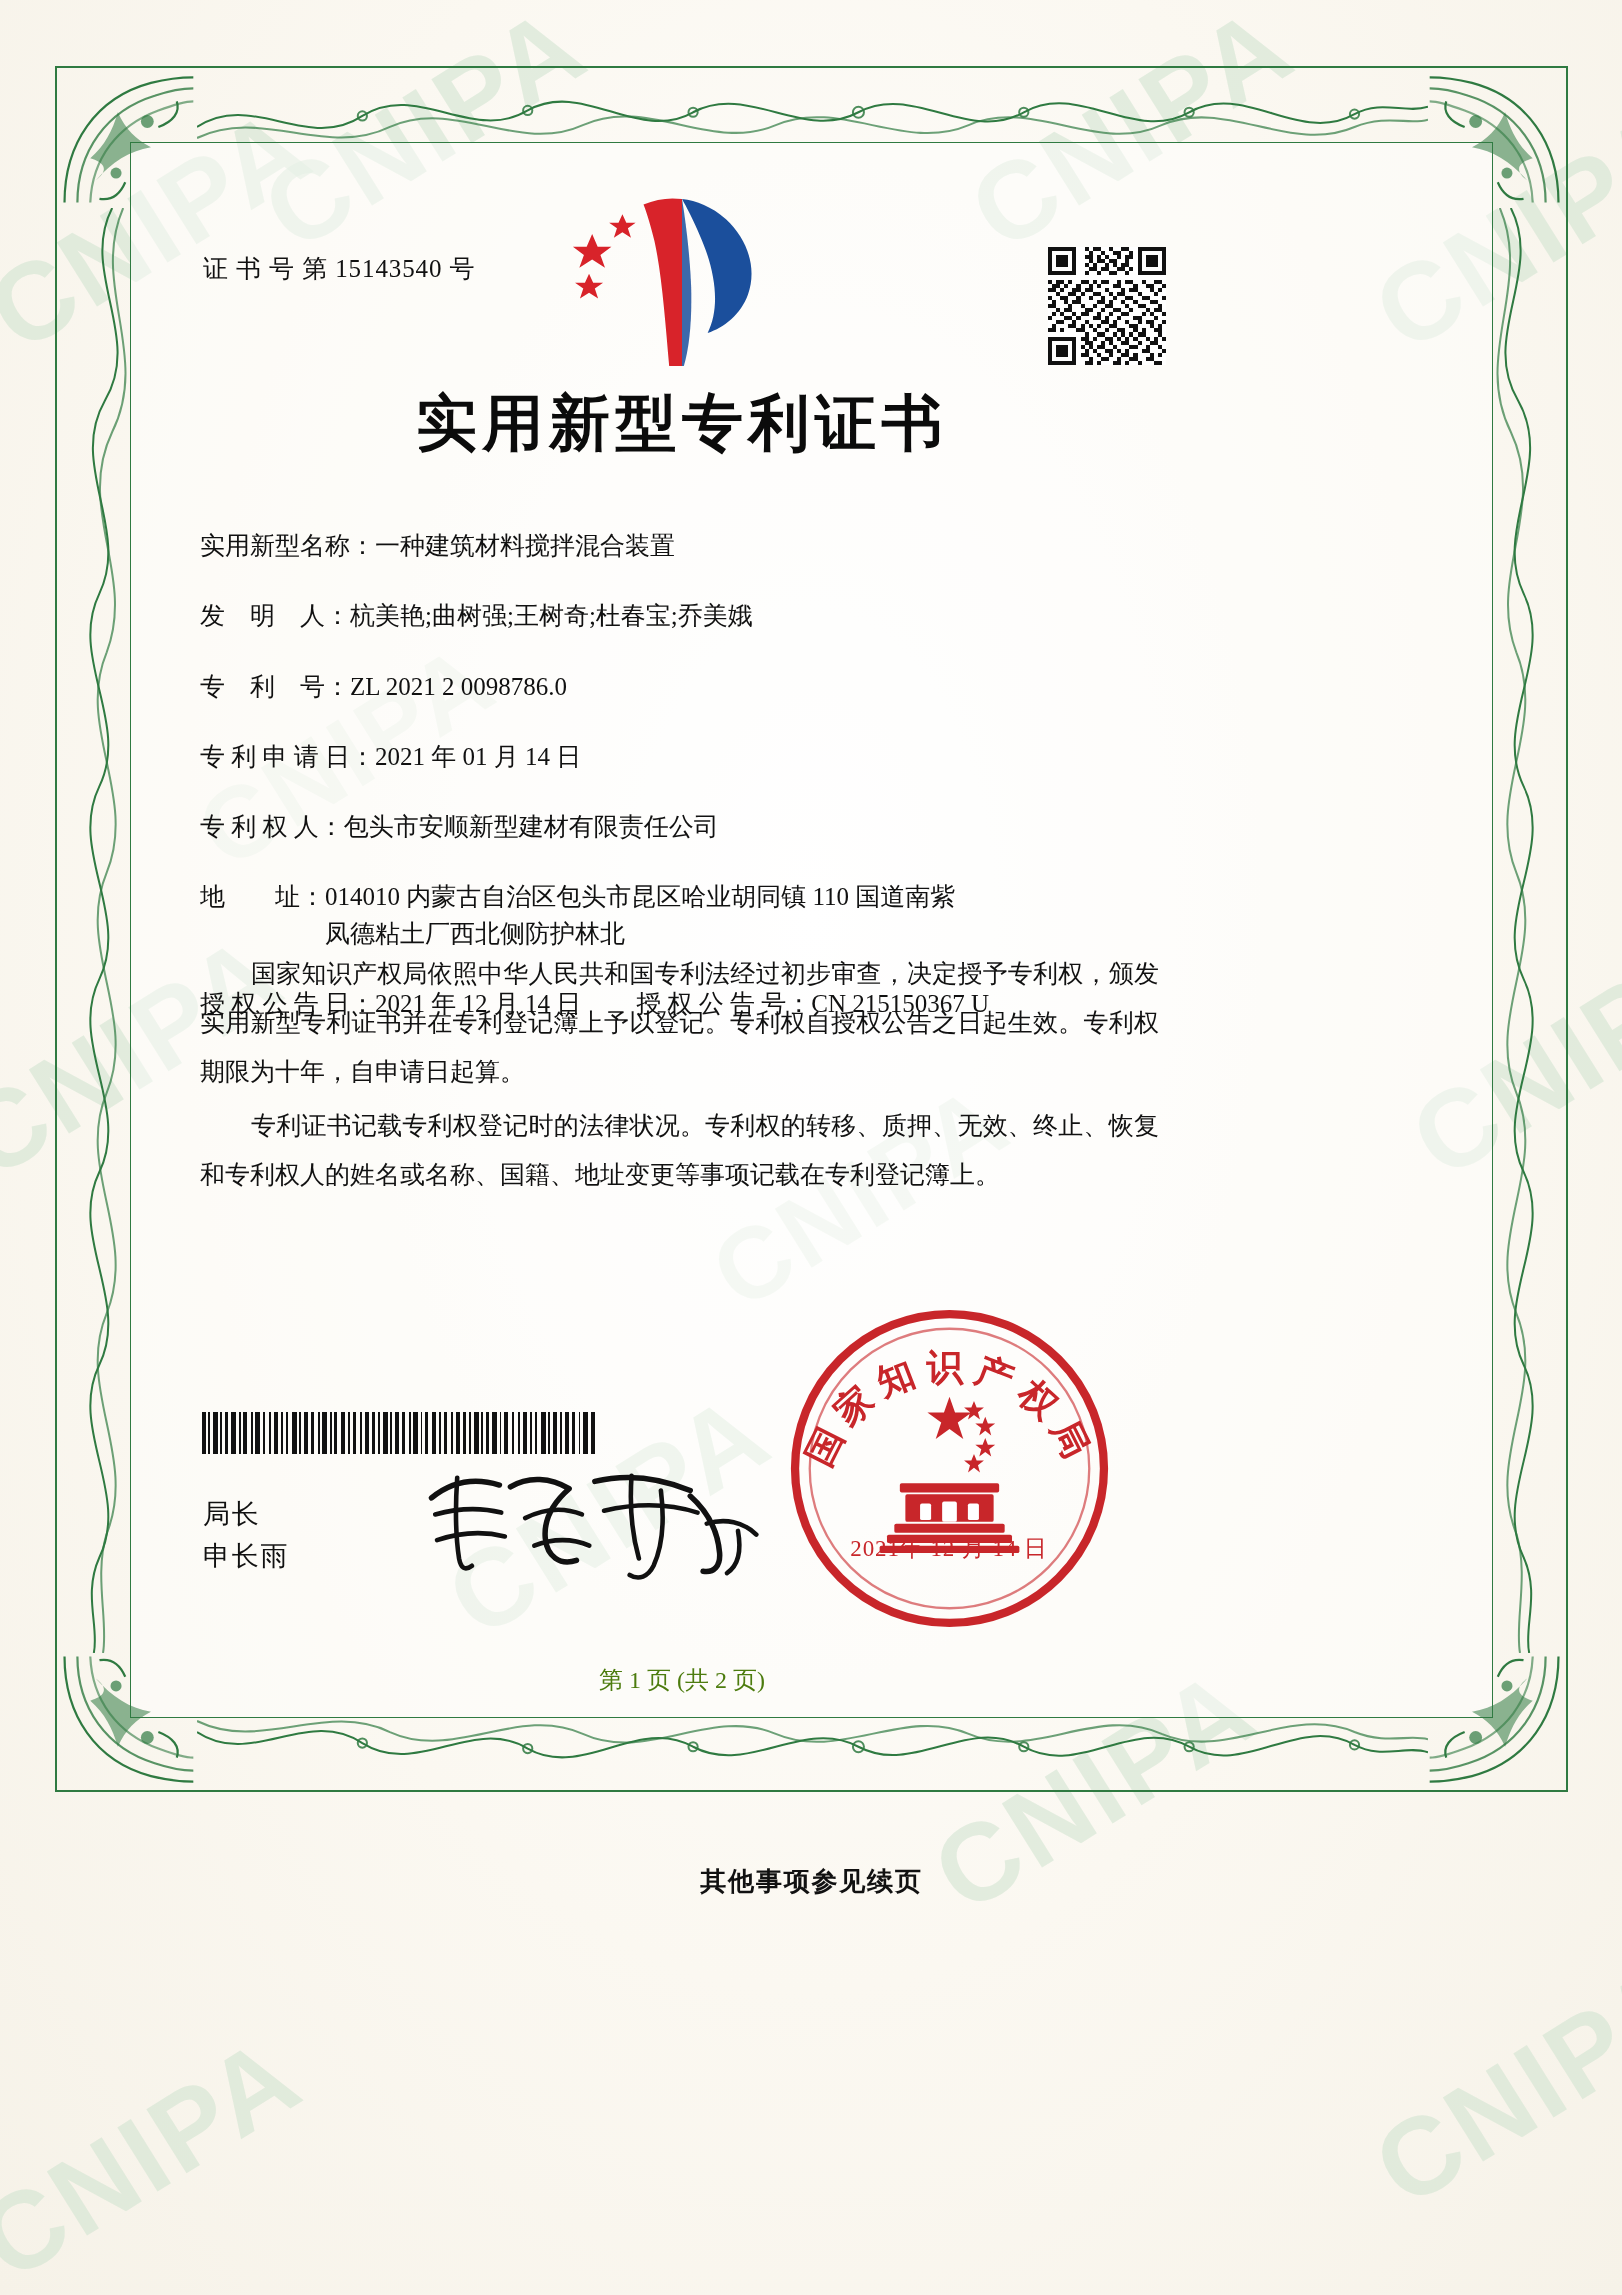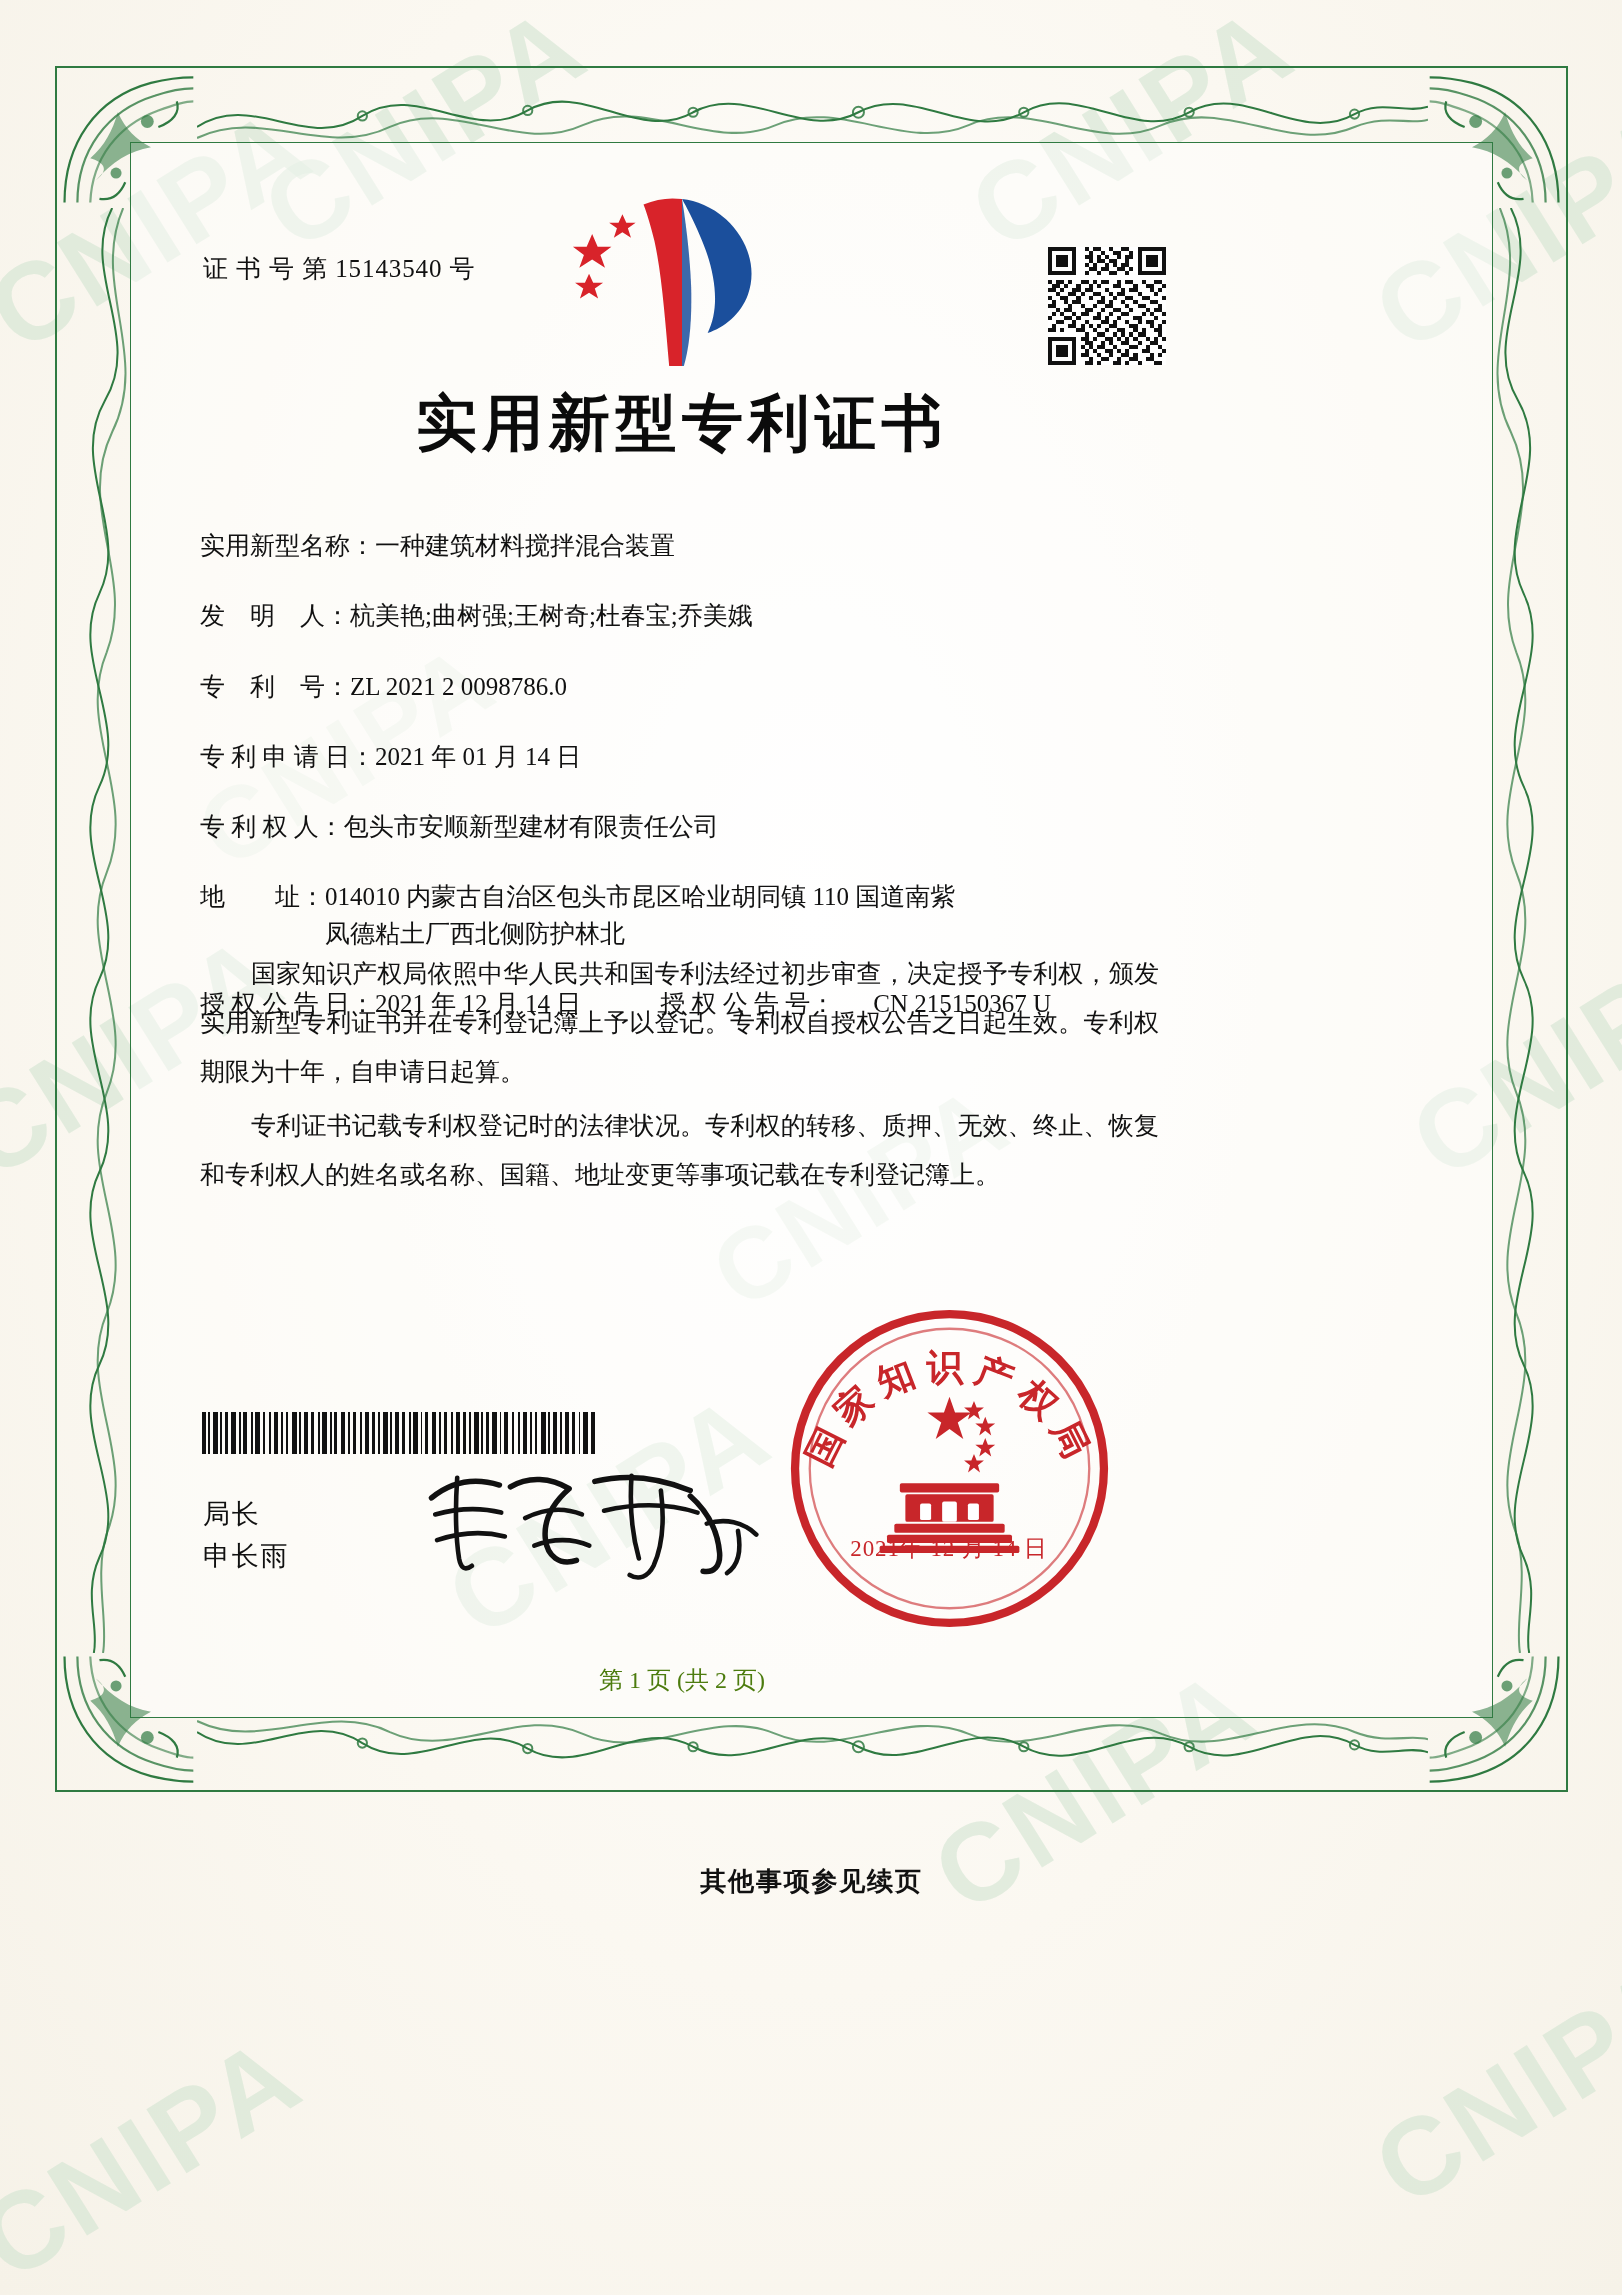--- a/index.html
+++ b/index.html
@@ -176,23 +176,22 @@
     flex: 0 0 auto;
   }
   .value {
     flex: 1 1 auto;
     white-space: pre-line;
   }
   .row.two-col {
     justify-content: flex-start;
   }
   .col-b {
-    margin-left: 79px;
+    margin-left: 55px;
     display: flex;
-    gap: 38px;
   }
 
   .paras {
     position: absolute;
     left: 70px;
     right: 75px;
     top: 808px;
     font-size: 25px;
     line-height: 1.95;
     color: #111;

